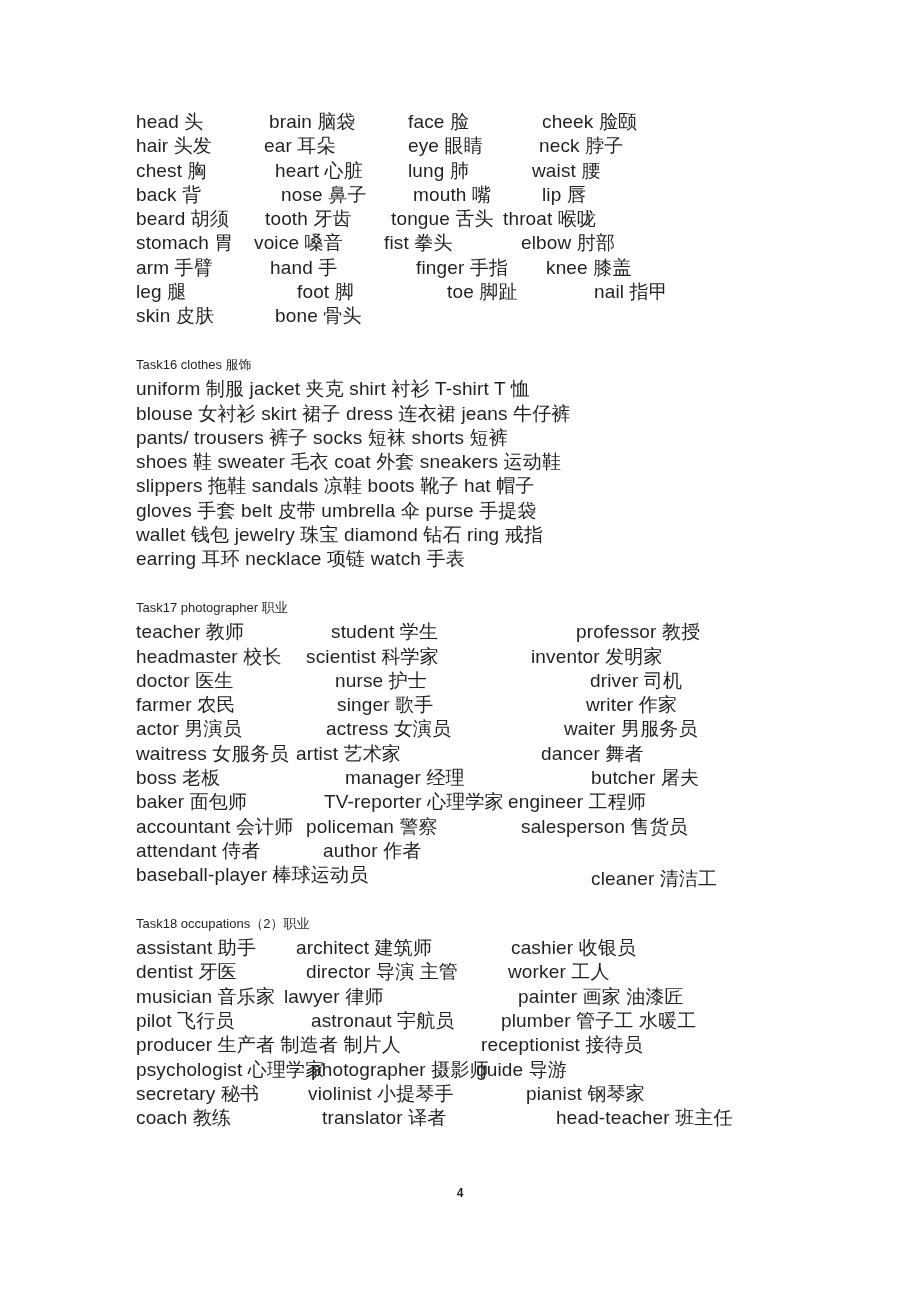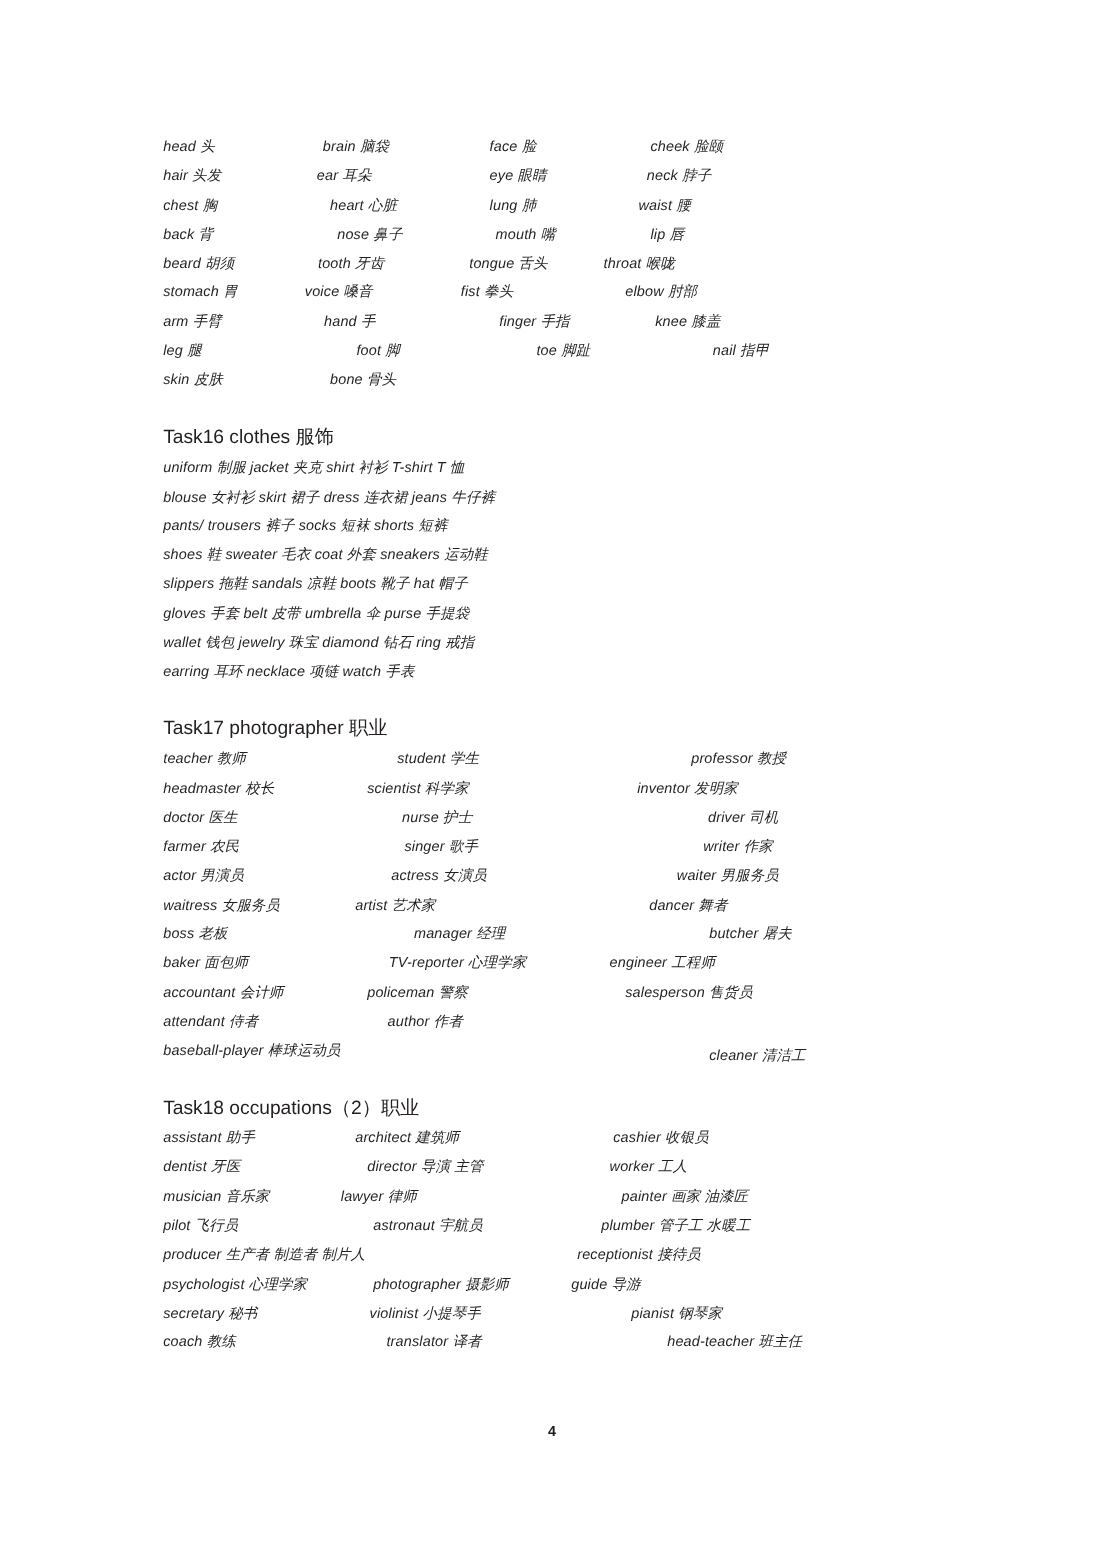--- a/index.html
+++ b/index.html
@@ -27,31 +27,30 @@
     position: absolute;
     left: 136px;
     top: 110px;
     width: 700px;
   }
   .vocab-line {
     position: relative;
     height: 24.3px;
     line-height: 24.3px;
     white-space: nowrap;
-    font-size: 12px;
+    font-size: 19px;
     letter-spacing: 0.15px;
-    font-style: italic;
   }
   .vocab-line .cell {
     position: absolute;
     top: 0;
     white-space: nowrap;
   }
   .section-head {
-    font-size: 16px;
+    font-size: 13px;
     height: 24.3px;
     line-height: 24.3px;
     white-space: nowrap;
   }
   .gap {
     height: 24.3px;
   }
   #page-number {
     position: absolute;
     left: 0;

